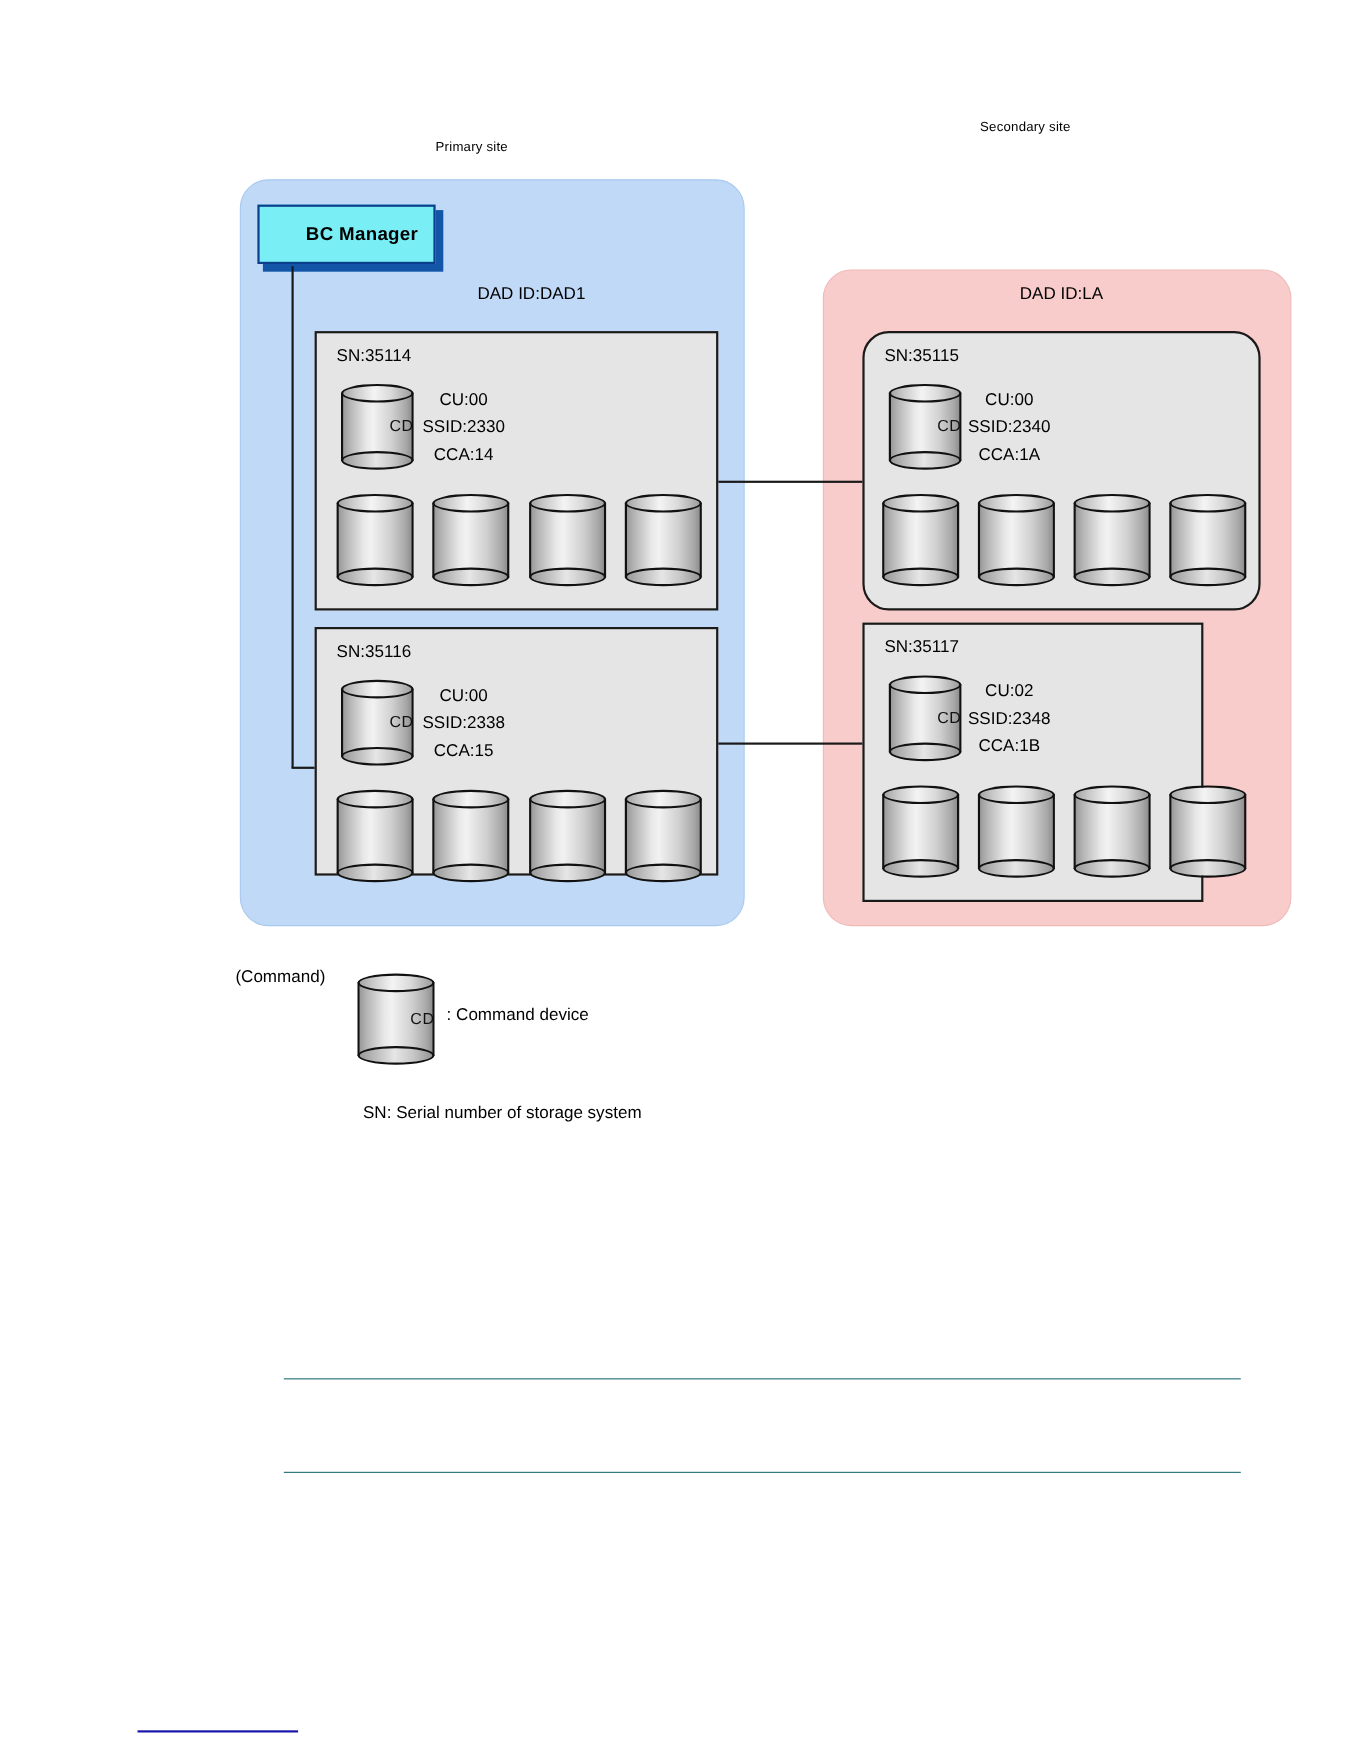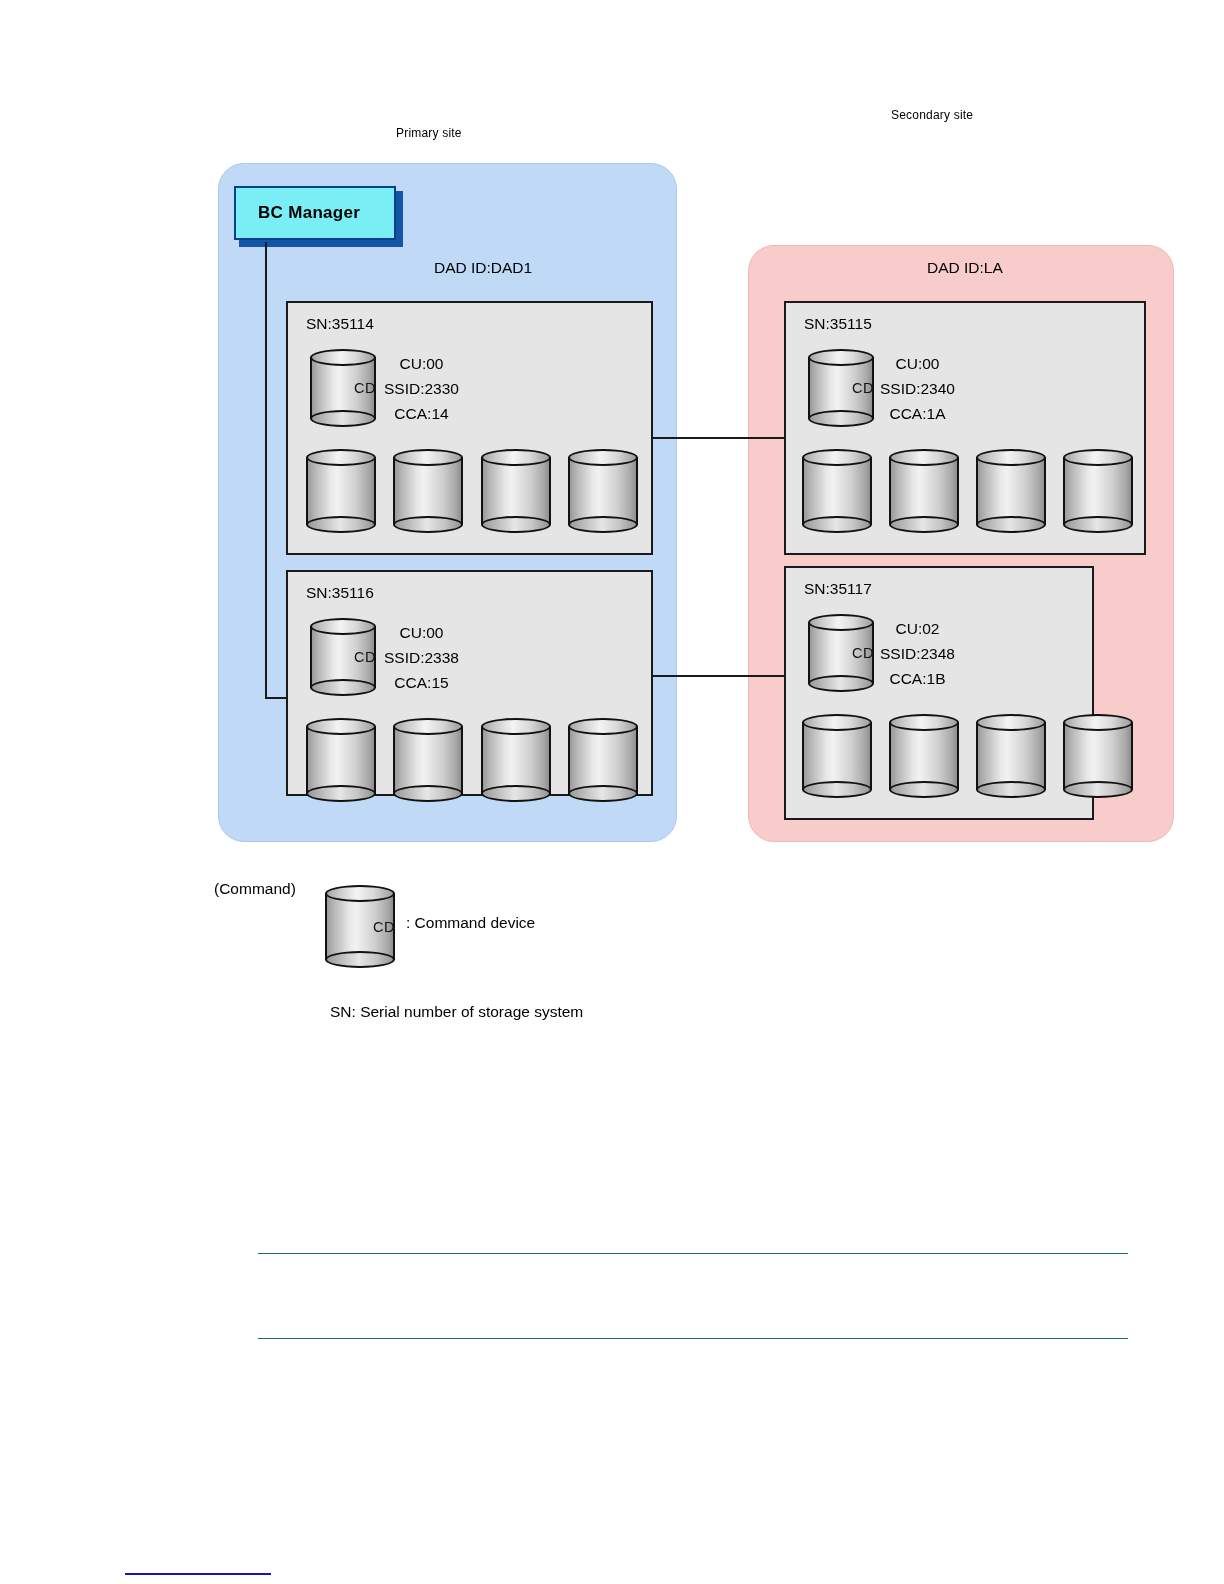--- a/index.html
+++ b/index.html
@@ -29,20 +29,21 @@
   .bcm-wrap{position:absolute;left:234px;top:186px;width:164px;height:56px;}
   .bcm-shadow{
     position:absolute;left:5px;top:5px;width:164px;height:56px;
     background:#1356a8;
   }
   .bcm{
     position:absolute;left:0;top:0;width:162px;height:54px;
     background:#79eef5;border:2px solid #0b3f8c;
     display:flex;align-items:center;
     box-sizing:border-box;
+    padding-left:20px;
   }
   .bcm-label{
     font-size:17px;font-weight:bold;padding-left:22px;letter-spacing:.3px;
   }
 
   
   .dad-label{position:absolute;font-size:15.5px;white-space:nowrap;margin-left:28px;}
 
   
   .ss-box{
@@ -192,21 +193,21 @@
     <div class="top"></div>
     <div class="bottom"></div>
   </div>
   <div class="cyl" style="left:280px;top:146px;width:70px;height:84px;">
     <div class="body"></div>
     <div class="top"></div>
     <div class="bottom"></div>
   </div>
 </div>
 
-<div class="ss-box" style="left:784px;top:301px;width:362px;height:254px;">
+<div class="ss-box" style="left:784px;top:301px;width:362px;height:254px;border-radius:24px;">
 
   <div class="sn-label">SN:35115</div>
 
   <div class="cyl" style="left:22px;top:46px;width:66px;height:78px;">
     <div class="body"></div>
     <div class="top"></div>
     <div class="bottom"></div>
     <div class="cd-text">CD</div>
   </div>
 

